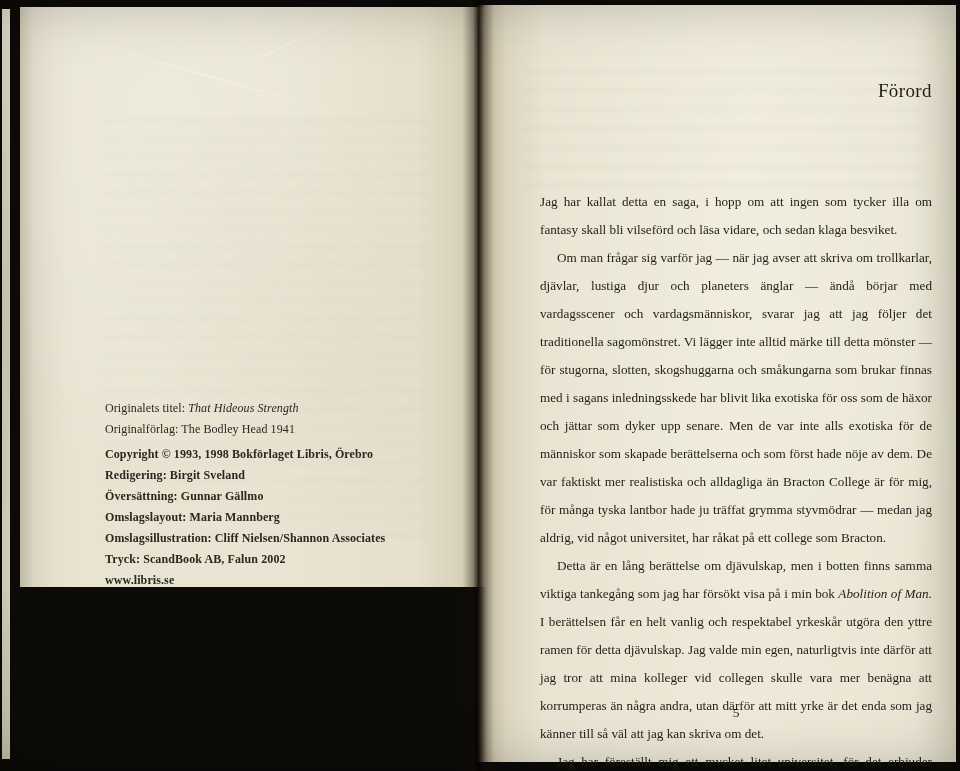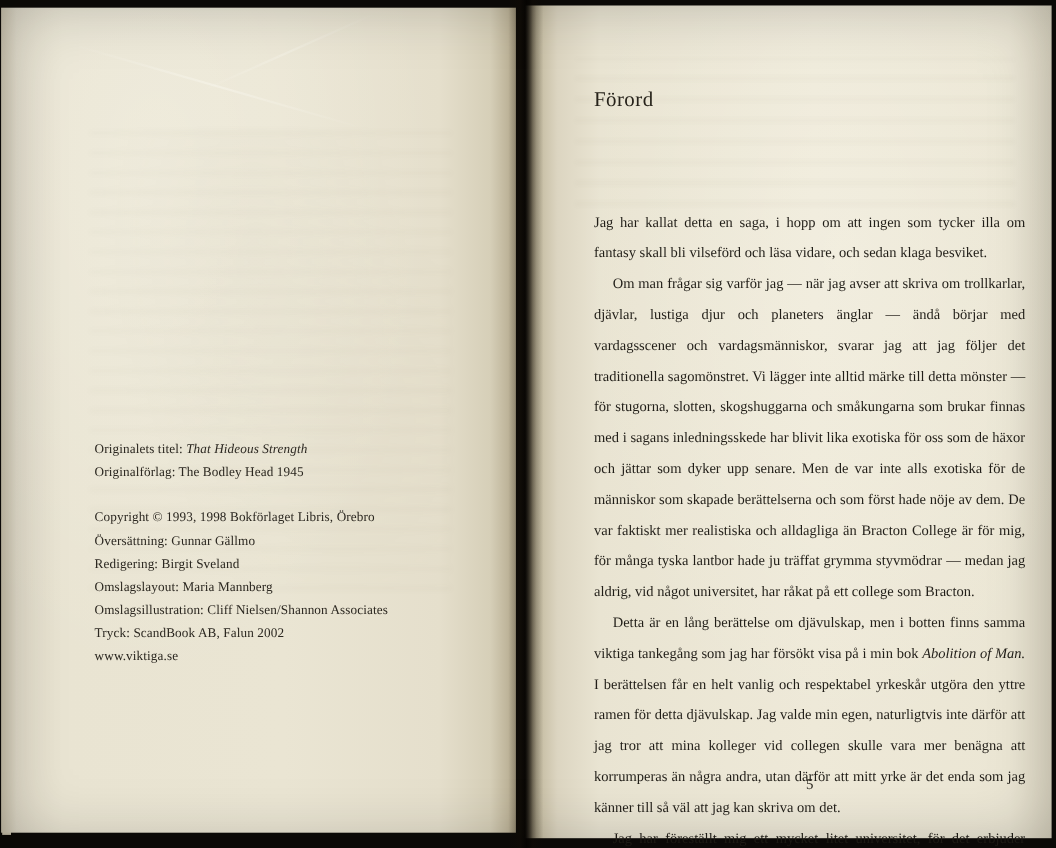--- a/index.html
+++ b/index.html
@@ -17,21 +17,21 @@
 
   
   .edge-strip {
     position:absolute; left:2px; top:9px; width:8px; height:750px;
     background:linear-gradient(180deg,#ece6d4 0%, #ddd6c2 40%, #e7e1cf 75%, #cfc7b0 100%);
   }
 
   .page { position:absolute; }
 
   .page-left {
-    left:1px; top:7px; width:468px; height:750px;
+    left:20px; top:7px; width:468px; height:580px;
     background:
       radial-gradient(ellipse at 30% 20%, rgba(255,255,248,0.25), transparent 55%),
       linear-gradient(90deg,
         #cdc5ae 0%, #e2dcca 3%, #e9e4d2 12%,
         #eae5d3 55%, #e5dfcc 85%, #d6cfb8 95%, #b3a88c 100%);
   }
 
   .page-right {
     left:478px; top:5px; width:478px; height:757px;
     background:
@@ -74,27 +74,27 @@
     background:linear-gradient(90deg, transparent, rgba(255,255,250,0.45), transparent);
     transform:rotate(-24deg); opacity:0.5;
   }
 
   
   .colophon {
     position:absolute; left:85px; top:391px; width:330px;
     font-size:12px; line-height:21px; color:#2b2720;
     letter-spacing:0.1px;
   }
-  .colo-group-2 { margin-top:20px; }
+  .colo-group-2 { margin-top:4px;font-weight:bold; }
   .colo-line { white-space:nowrap; }
 
   
   .heading {
     position:absolute; left:62px; top:75px; width:392px;
-    text-align:left; font-size:19px; font-weight:400;
+    text-align:right; font-size:19px; font-weight:400;
     letter-spacing:0.4px; color:#26221a;
   }
   .body-text {
     position:absolute; left:62px; top:183px; width:392px;
     font-size:13.2px; line-height:28px; text-align:justify;
     color:#211e18;
   }
   .para { text-indent:17px; }
   .para.first { text-indent:0; }
   .it { font-style:italic; }
@@ -111,30 +111,30 @@
   <div class="edge-strip"></div>
 
   <div class="page page-left">
     <div class="smudge-left"></div>
     <div class="crease-1"></div>
     <div class="crease-2"></div>
 
     <div class="colophon">
       <div class="colo-group-1">
         <p class="colo-line"><span>Originalets titel: </span><span class="it">That Hideous Strength</span></p>
-        <p class="colo-line">Originalförlag: The Bodley Head 1945</p>
+        <p class="colo-line">Originalförlag: The Bodley Head 1941</p>
       </div>
       <div class="colo-group-2">
         <p class="colo-line">Copyright © 1993, 1998 Bokförlaget Libris, Örebro</p>
+        <p class="colo-line">Redigering: Birgit Sveland</p>
         <p class="colo-line">Översättning: Gunnar Gällmo</p>
-        <p class="colo-line">Redigering: Birgit Sveland</p>
         <p class="colo-line">Omslagslayout: Maria Mannberg</p>
         <p class="colo-line">Omslagsillustration: Cliff Nielsen/Shannon Associates</p>
         <p class="colo-line">Tryck: ScandBook AB, Falun 2002</p>
-        <p class="colo-line">www.viktiga.se</p>
+        <p class="colo-line">www.libris.se</p>
       </div>
     </div>
   </div>
 
   <div class="page page-right">
     <div class="bleed-right-top"></div>
 
     <h1 class="heading">Förord</h1>
 
     <div class="body-text">

